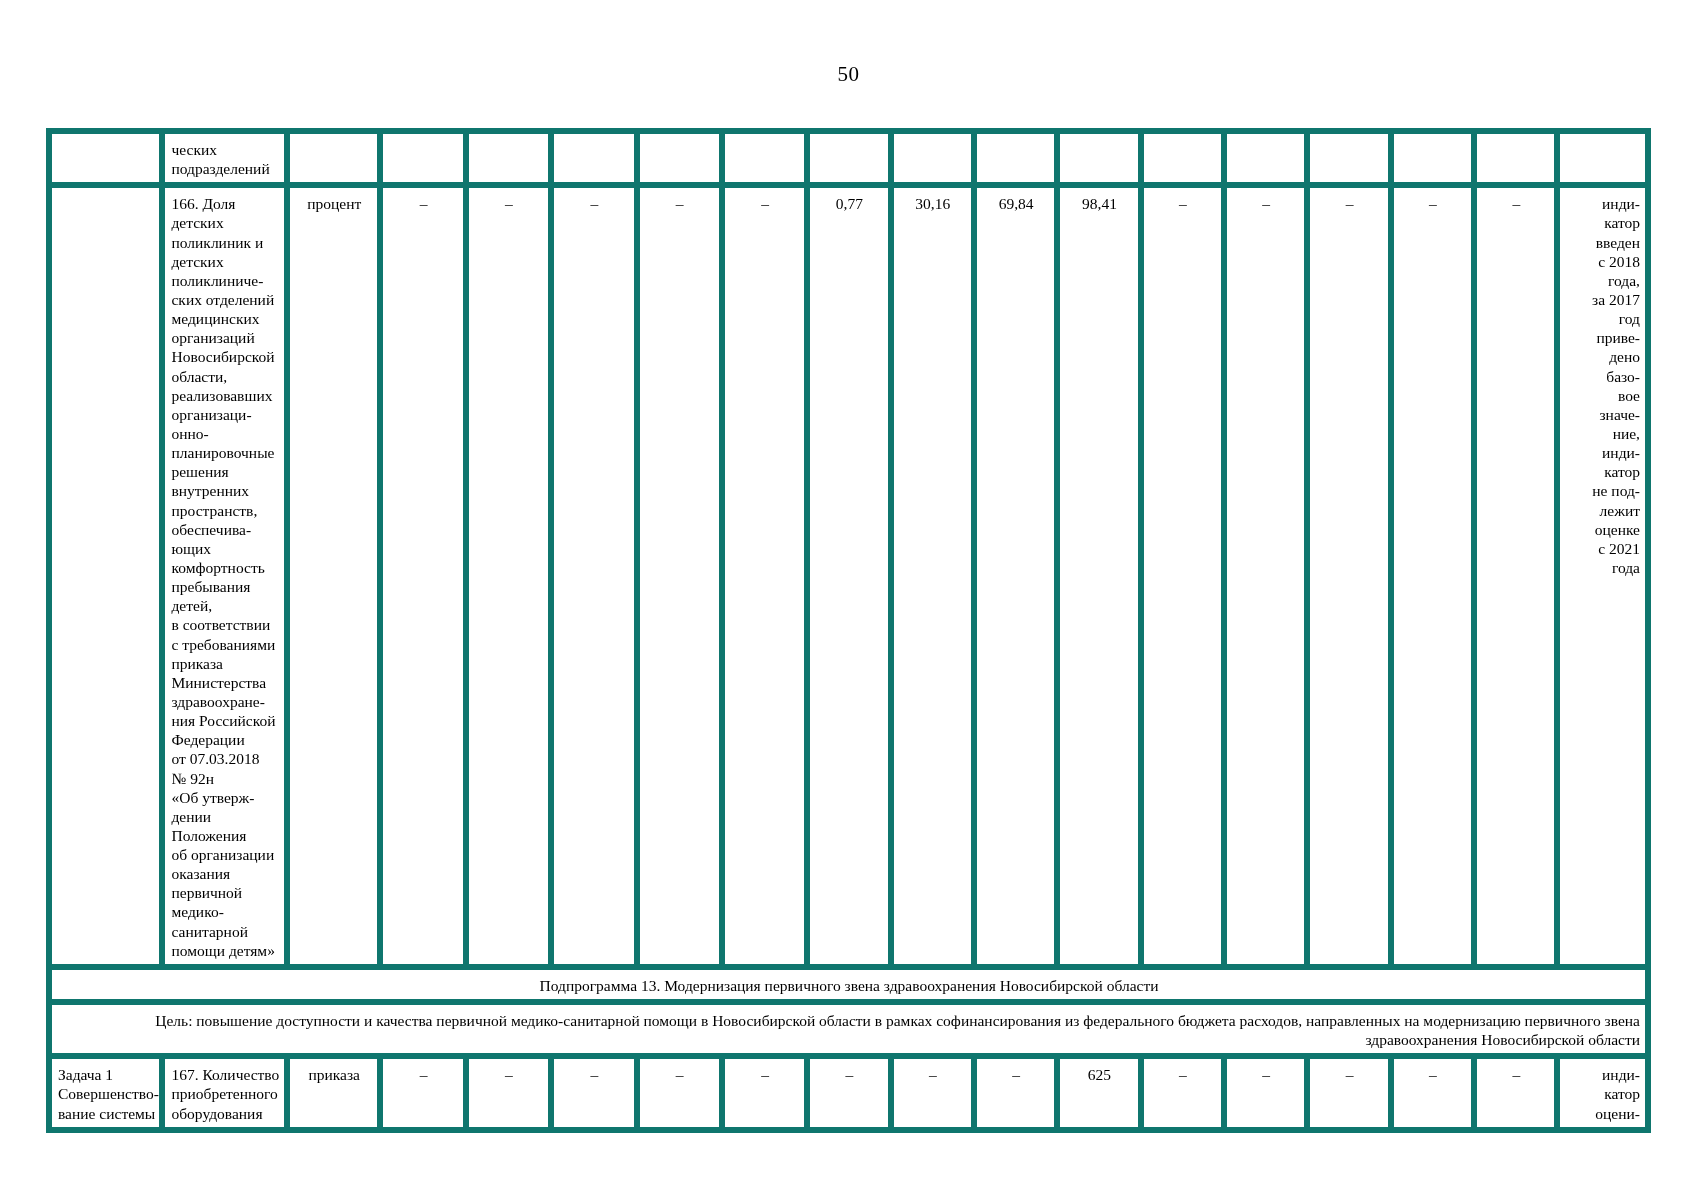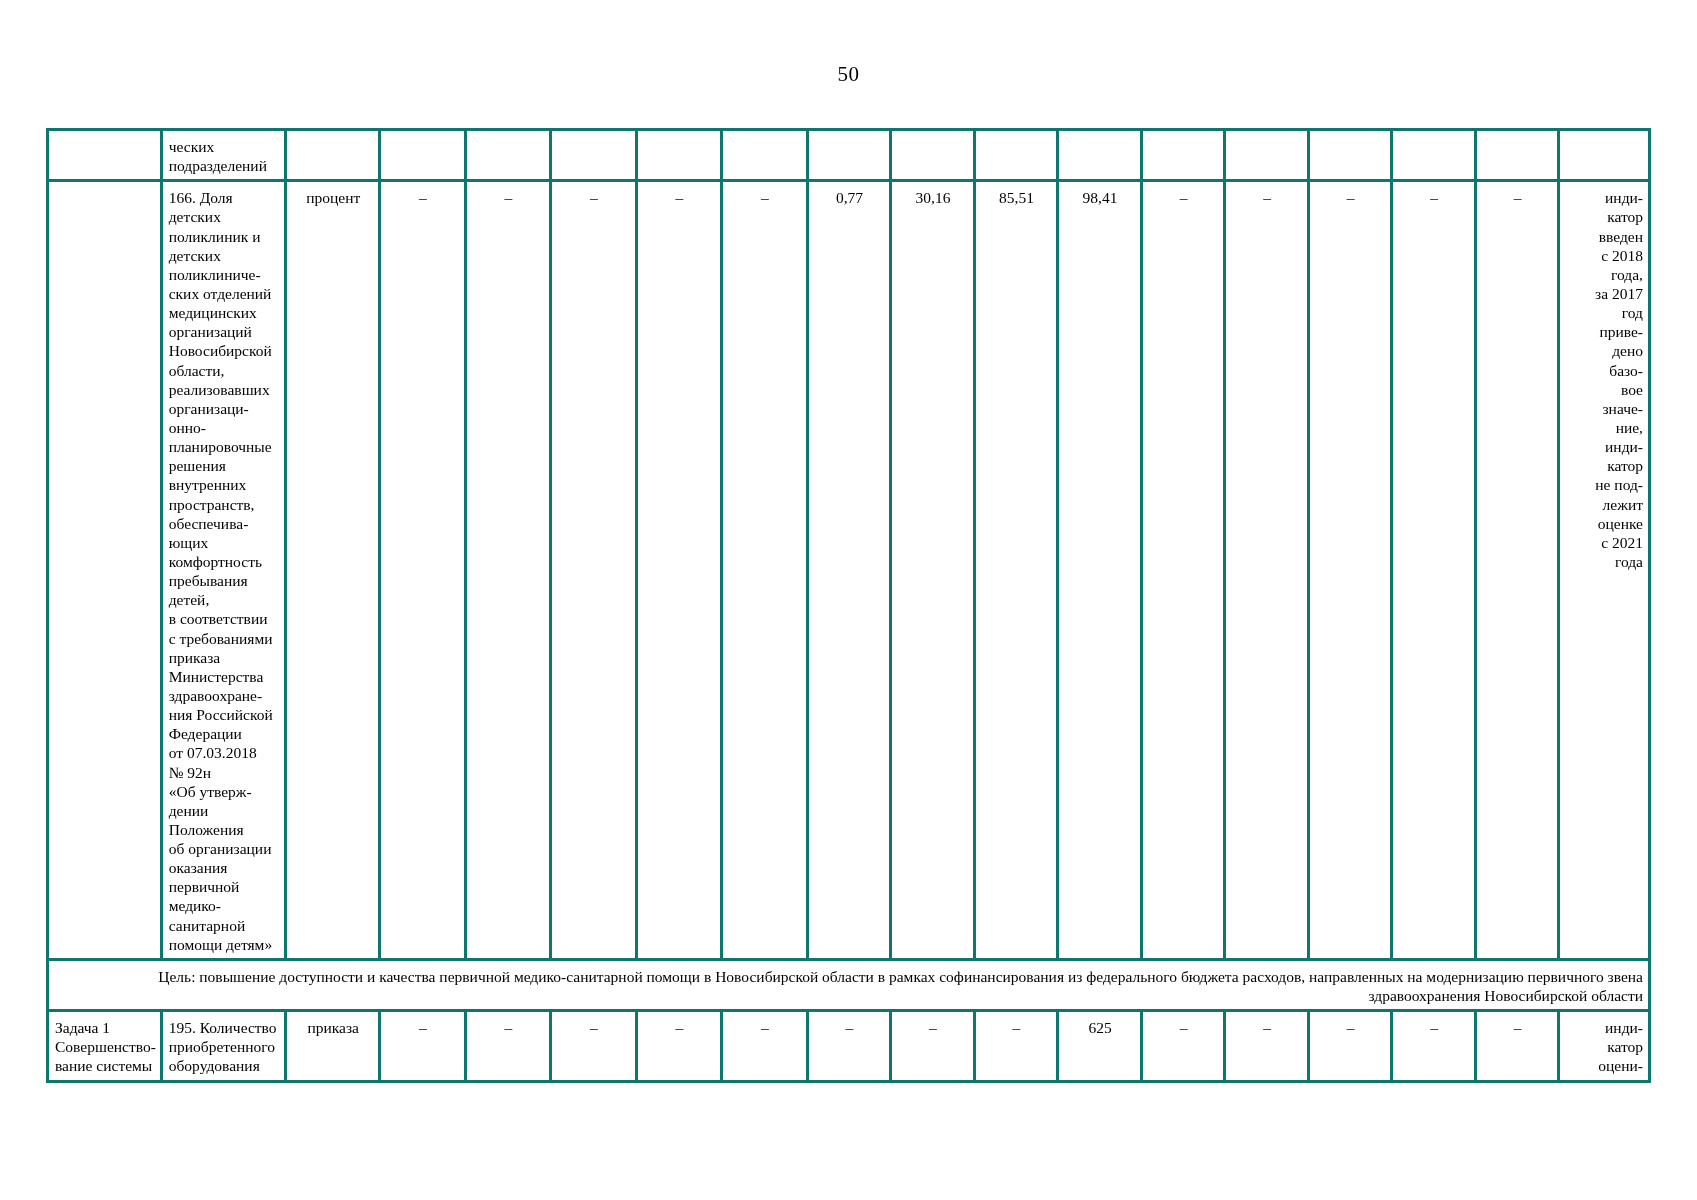--- a/index.html
+++ b/index.html
@@ -37,21 +37,21 @@
   table.doc-table {
     position: absolute;
     left: 46px;
     top: 128px;
     width: 1605px;
     border-collapse: collapse;
     table-layout: fixed;
   }
 
   table.doc-table td {
-    border: 3px solid #0f766e;
+    border: 6px solid #0f766e;
     vertical-align: top;
     padding: 6px 5px 4px 6px;
     font-size: 15.5px;
     line-height: 1.235;
   }
 
   td.c-task        { width: 113px; }
   td.c-indicator   { width: 124px; }
   td.c-unit        { width: 93px; text-align: center; }
   td.c-year        { width: 85px; text-align: center; }
@@ -176,21 +176,21 @@
           <span class="line">помощи детям»</span>
         </td>
         <td class="c-unit">процент</td>
         <td class="c-year dash">–</td>
         <td class="c-year dash">–</td>
         <td class="c-year dash">–</td>
         <td class="c-year dash">–</td>
         <td class="c-year dash">–</td>
         <td class="c-year num">0,77</td>
         <td class="c-year num">30,16</td>
-        <td class="c-year num">85,51</td>
+        <td class="c-year num">69,84</td>
         <td class="c-year num">98,41</td>
         <td class="c-year dash">–</td>
         <td class="c-year dash">–</td>
         <td class="c-year dash">–</td>
         <td class="c-year dash">–</td>
         <td class="c-year dash">–</td>
         <td class="c-note">
           <span class="line">инди-</span>
           <span class="line">катор</span>
           <span class="line">введен</span>
@@ -207,36 +207,39 @@
           <span class="line">инди-</span>
           <span class="line">катор</span>
           <span class="line">не под-</span>
           <span class="line">лежит</span>
           <span class="line">оценке</span>
           <span class="line">с 2021</span>
           <span class="line">года</span>
         </td>
       </tr>
 
+      <tr>
+        <td class="subprog-cell" colspan="18">Подпрограмма 13. Модернизация первичного звена здравоохранения Новосибирской области</td>
+      </tr>
 
       <tr>
         <td class="goal-cell" colspan="18">
           <span>Цель: повышение доступности и качества первичной медико-санитарной помощи в Новосибирской области в рамках софинансирования из федерального бюджета расходов, направленных на модернизацию первичного звена</span>
           <span>здравоохранения Новосибирской области</span>
         </td>
       </tr>
 
       <tr>
         <td class="c-task">
           <span class="line">Задача 1</span>
           <span class="line">Совершенство-</span>
           <span class="line">вание системы</span>
         </td>
         <td class="c-indicator">
-          <span class="line">195. Количество</span>
+          <span class="line">167. Количество</span>
           <span class="line">приобретенного</span>
           <span class="line">оборудования</span>
         </td>
         <td class="c-unit">приказа</td>
         <td class="c-year dash">–</td>
         <td class="c-year dash">–</td>
         <td class="c-year dash">–</td>
         <td class="c-year dash">–</td>
         <td class="c-year dash">–</td>
         <td class="c-year dash">–</td>

